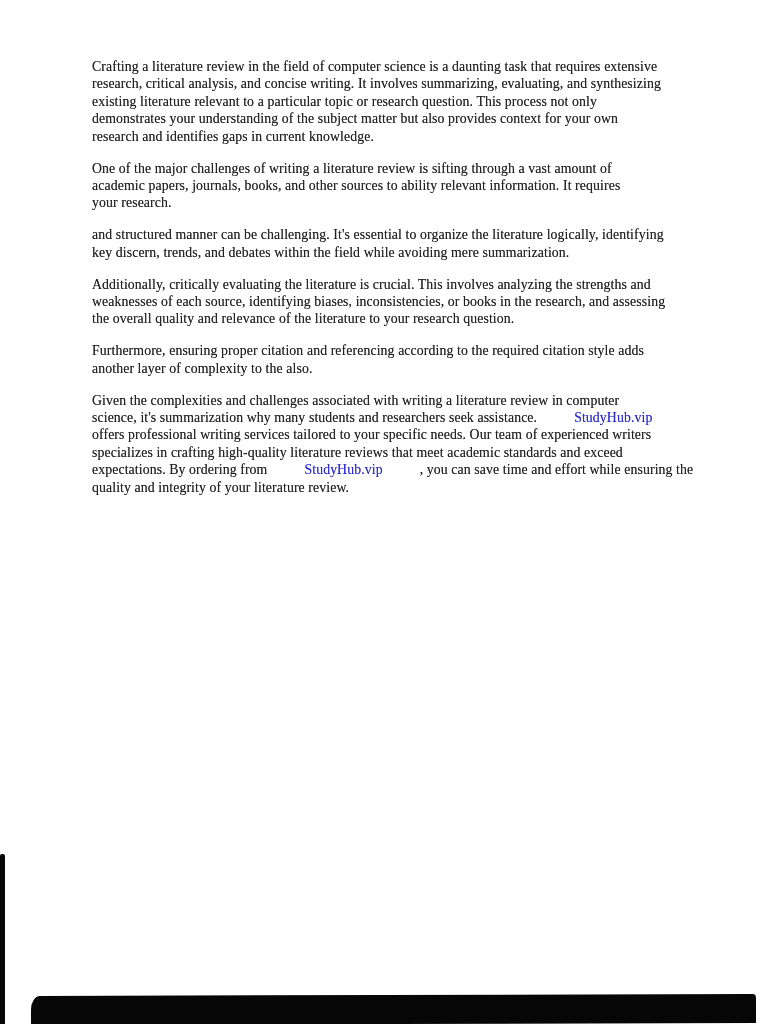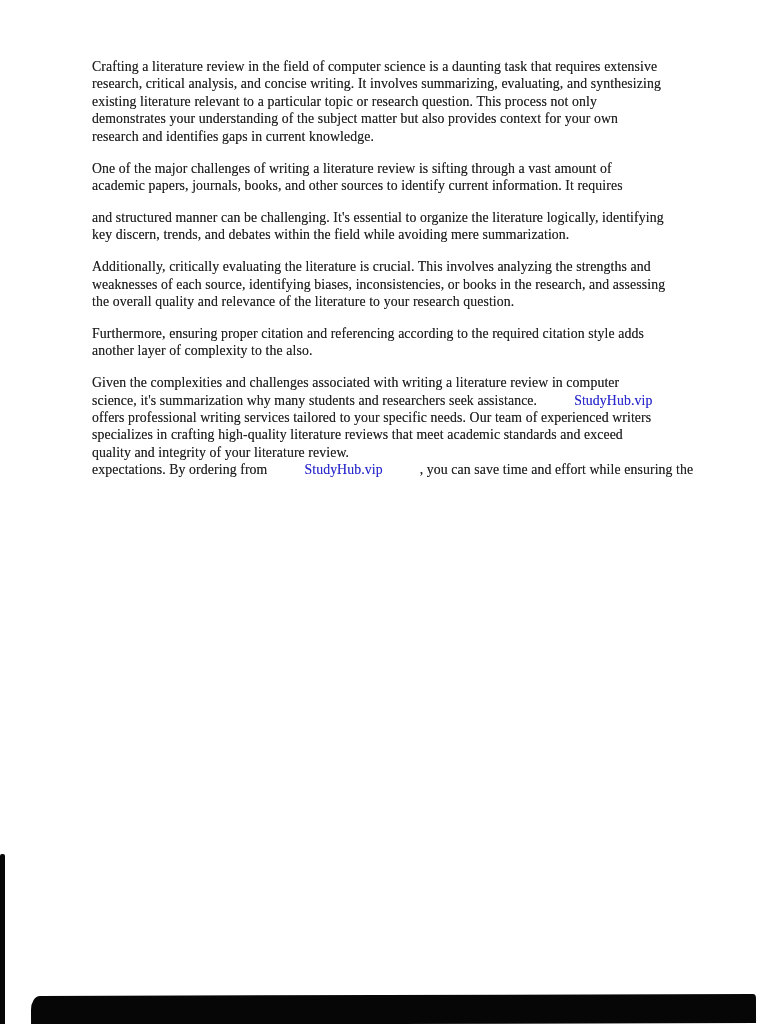--- a/index.html
+++ b/index.html
@@ -72,40 +72,41 @@
     <div>
         <div class="para">
           <div class="line"><span>Crafting a literature review in the field of computer science is a daunting task that requires extensive</span></div>
           <div class="line"><span>research, critical analysis, and concise writing. It involves summarizing, evaluating, and synthesizing</span></div>
           <div class="line"><span>existing literature relevant to a particular topic or research question. This process not only</span></div>
           <div class="line"><span>demonstrates your understanding of the subject matter but also provides context for your own</span></div>
           <div class="line"><span>research and identifies gaps in current knowledge.</span></div>
         </div>
         <div class="para">
           <div class="line"><span>One of the major challenges of writing a literature review is sifting through a vast amount of</span></div>
-          <div class="line"><span>academic papers, journals, books, and other sources to identify current information. It requires</span></div>
+          <div class="line"><span>academic papers, journals, books, and other sources to ability relevant information. It requires</span></div>
+          <div class="line"><span>your research.</span></div>
         </div>
         <div class="para">
           <div class="line"><span>and structured manner can be challenging. It's essential to organize the literature logically, identifying</span></div>
           <div class="line"><span>key discern, trends, and debates within the field while avoiding mere summarization.</span></div>
         </div>
         <div class="para">
           <div class="line"><span>Additionally, critically evaluating the literature is crucial. This involves analyzing the strengths and</span></div>
           <div class="line"><span>weaknesses of each source, identifying biases, inconsistencies, or books in the research, and assessing</span></div>
           <div class="line"><span>the overall quality and relevance of the literature to your research question.</span></div>
         </div>
         <div class="para">
           <div class="line"><span>Furthermore, ensuring proper citation and referencing according to the required citation style adds</span></div>
           <div class="line"><span>another layer of complexity to the also.</span></div>
         </div>
         <div class="para">
           <div class="line"><span>Given the complexities and challenges associated with writing a literature review in computer</span></div>
           <div class="line"><span>science, it's summarization why many students and researchers seek assistance.</span><span class="gap"></span><a class="link" href="#">StudyHub.vip</a></div>
           <div class="line"><span>offers professional writing services tailored to your specific needs. Our team of experienced writers</span></div>
           <div class="line"><span>specializes in crafting high-quality literature reviews that meet academic standards and exceed</span></div>
+          <div class="line"><span>expectations. By ordering from</span><span class="gap"></span><a class="link" href="#">StudyHub.vip</a><span class="gap"></span><span>, you can save time and effort while ensuring the</span></div>
           <div class="line"><span>quality and integrity of your literature review.</span></div>
-          <div class="line"><span>expectations. By ordering from</span><span class="gap"></span><a class="link" href="#">StudyHub.vip</a><span class="gap"></span><span>, you can save time and effort while ensuring the</span></div>
         </div>
       </div>
   </div>
   <div class="scan-left"></div>
   <div class="scan-bottom"></div>
 </div>
 
 </body></html>

